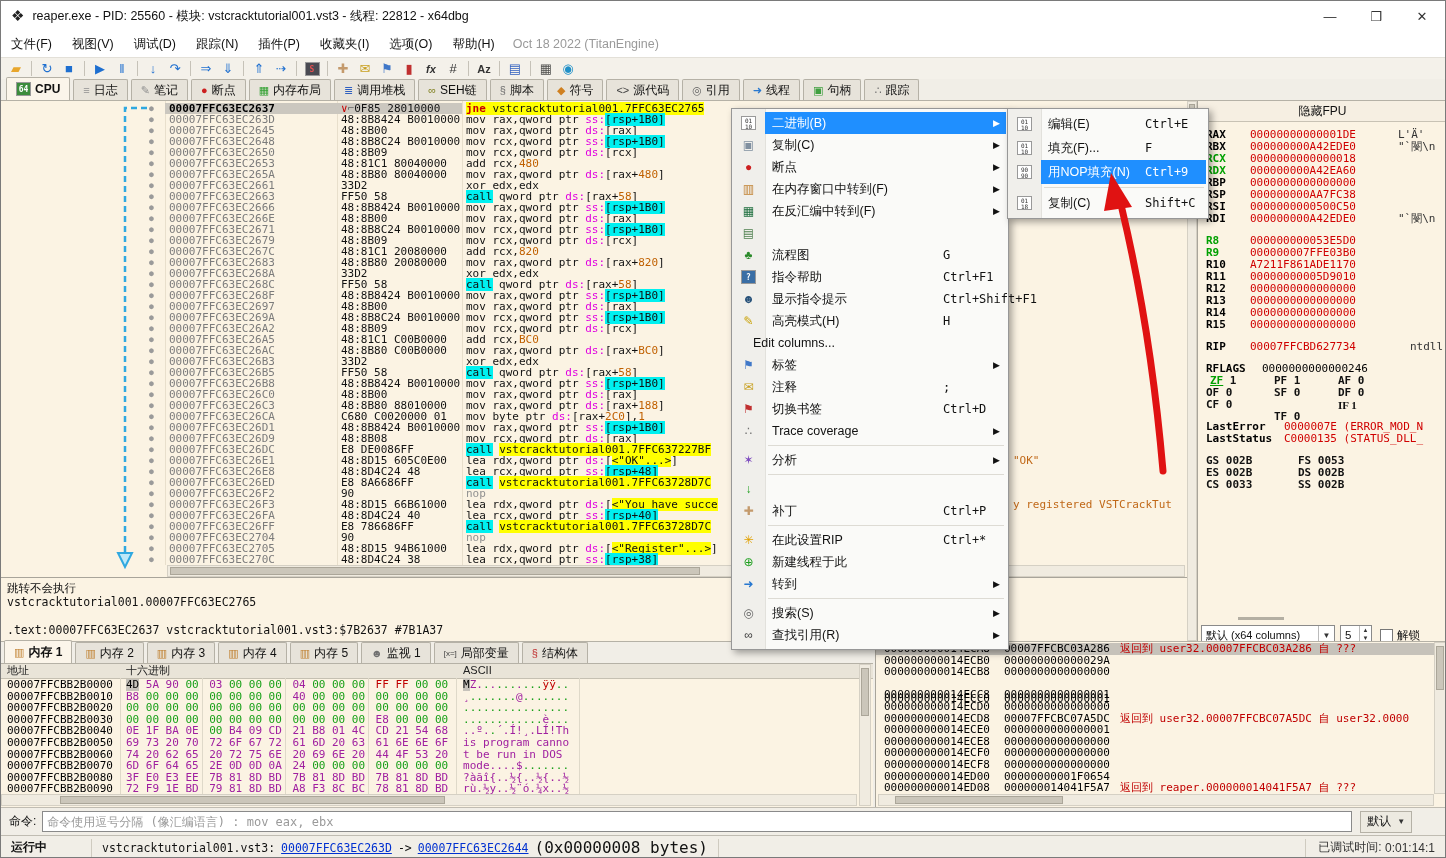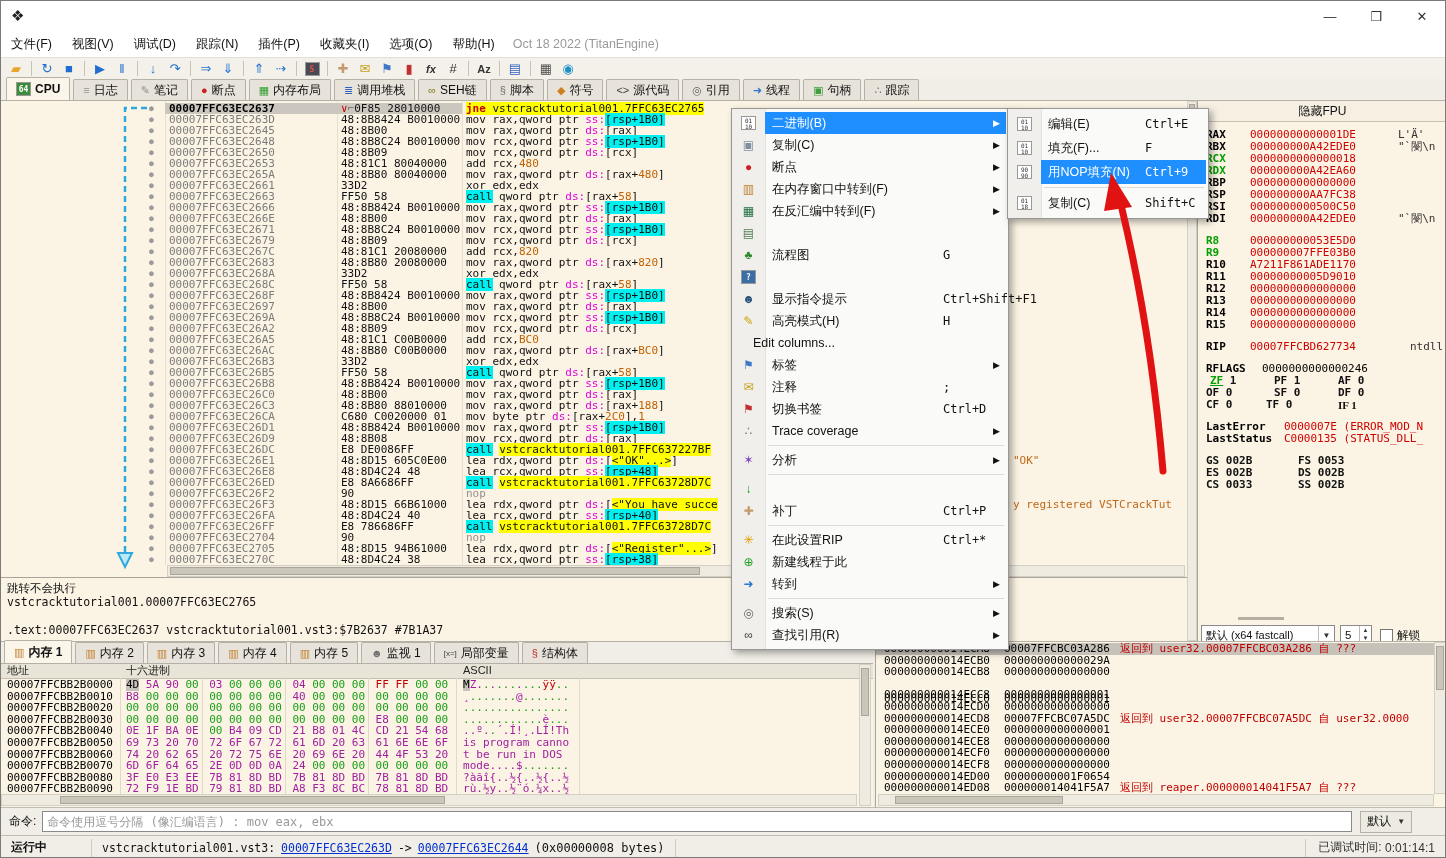--- a/index.html
+++ b/index.html
@@ -116,20 +116,21 @@
   
   #arrowsvg{position:absolute;left:0;top:0;width:1446px;height:858px;z-index:90;pointer-events:none;}
 </style>
 </head>
 <body>
 
 <div id="screen">
 
   <div class="titlebar">
     <span class="appicon">❖</span>
+    <span class="title">reaper.exe - PID: 25560 - 模块: vstcracktutorial001.vst3 - 线程: 22812 - x64dbg</span>
     <div class="wbtns">
       <span class="wbtn">—</span>
       <span class="wbtn">❒</span>
       <span class="wbtn">✕</span>
     </div>
   </div>
 
   <div class="menubar" id="menubar">
       <span class="mb-item">文件(F)</span>
       <span class="mb-item">视图(V)</span>
@@ -319,31 +320,31 @@
         <div class="rrow" style="top: 158px;"><span class="rname">R10</span><span class="rval">A7211F861ADE1170</span></div>
         <div class="rrow" style="top: 170px;"><span class="rname">R11</span><span class="rval">00000000005D9010</span></div>
         <div class="rrow" style="top: 182px;"><span class="rname">R12</span><span class="rval">0000000000000000</span></div>
         <div class="rrow" style="top: 194px;"><span class="rname">R13</span><span class="rval">0000000000000000</span></div>
         <div class="rrow" style="top: 206px;"><span class="rname">R14</span><span class="rval">0000000000000000</span></div>
         <div class="rrow" style="top: 218px;"><span class="rname">R15</span><span class="rval">0000000000000000</span></div>
         <div class="rrow" style="top: 240px;"><span class="rname">RIP</span><span class="rval">00007FFCBD627734</span><span class="rextra" style="left: 212px;">ntdll</span></div>
         <div class="rrow" style="top: 262px;"><span class="rname">RFLAGS</span><span class="rval black" style="left: 64px;">0000000000000246</span></div>
         <div class="rrow" style="top: 274px;"><span class="fpair" style="left: 12px;"><span class="fhl">ZF</span> 1</span><span class="fpair" style="left: 76px;"><span class="">PF</span> 1</span><span class="fpair" style="left: 140px;"><span class="">AF</span> 0</span></div>
         <div class="rrow" style="top: 286px;"><span class="fpair" style="left: 8px;"><span class="">OF</span> 0</span><span class="fpair" style="left: 76px;"><span class="">SF</span> 0</span><span class="fpair" style="left: 140px;"><span class="">DF</span> 0</span></div>
-        <div class="rrow" style="top: 298px;"><span class="fpair" style="left: 8px;"><span class="">CF</span> 0</span><span class="fpair" style="left: 68px;"><span class="">TF</span> 0</span><span class="fpair" style="left: 140px; font-family: Liberation Serif, serif;"><span class="">IF</span> 1</span></div>
+        <div class="rrow" style="top: 298px;"><span class="fpair" style="left: 8px;"><span class="">CF</span> 0</span><span class="fpair" style="left: 76px; margin-top: 12px;"><span class="">TF</span> 0</span><span class="fpair" style="left: 140px; font-family: Liberation Serif, serif;"><span class="">IF</span> 1</span></div>
         <div class="rrow" style="top: 320px;"><span class="rname">LastError</span><span class="rval" style="left: 86px;">0000007E (ERROR_MOD_N</span></div>
         <div class="rrow" style="top: 332px;"><span class="rname">LastStatus</span><span class="rval" style="left: 86px;">C0000135 (STATUS_DLL_</span></div>
         <div class="rrow" style="top: 354px;"><span class="fpair" style="left: 8px;">GS 002B</span><span class="fpair" style="left: 100px;">FS 0053</span></div>
         <div class="rrow" style="top: 366px;"><span class="fpair" style="left: 8px;">ES 002B</span><span class="fpair" style="left: 100px;">DS 002B</span></div>
         <div class="rrow" style="top: 378px;"><span class="fpair" style="left: 8px;">CS 0033</span><span class="fpair" style="left: 100px;">SS 002B</span></div>
       </div>
     <div class="grip"></div>
     <div class="convbar">
       <div class="combo">
-        <span class="ctext">默认 (x64 fastcall)</span>
+        <span class="ctext">默认 (x64 columns)</span>
           <span class="carr">▼</span>
       </div>
       <div class="spin">
         <span class="sval">5</span>
         <span class="sarrs">
             <span>▲</span>
             <span>▼</span>
           </span>
       </div>
       <div class="chk">
@@ -457,21 +458,21 @@
     </div>
   </div>
 
   <div class="statusbar">
     <div class="scell state">运行中</div>
     <div class="scell">
       <span class="mono" style="font-size:11.5px">vstcracktutorial001.vst3:</span>
       <span class="addr-link">00007FFC63EC263D</span>
       <span class="mono" style="font-size:11.5px">-&gt;</span>
       <span class="addr-link">00007FFC63EC2644</span>
-      <span class="mono" style="font-size:12px">(0x00000008  bytes)</span>
+      <span class="mono" style="font-size:16px">(0x00000008  bytes)</span>
     </div>
     <div class="stime">
       <span>已调试时间:</span>&nbsp;<span>0:01:14:1</span>
     </div>
   </div>
 
   <div class="menu" id="ctxmenu" style="left:730px;top:107px;width:278px;">
     <div class="gutterbg"></div>
   <div class="menu-item selected">
         <span class="mi-icon">
@@ -517,20 +518,24 @@
         <span class="mi-icon" style="color: rgb(42, 138, 42);">♣</span>
         <div class="mi-content">
           <span>流程图</span>
           <span class="mi-shortcut">G</span>
         </div>
       </div>
       <div class="menu-item">
         <span class="mi-icon">
           <span class="tile" style="background: rgb(58, 110, 165); color: rgb(255, 255, 255); font-size: 8px; line-height: 11px; font-weight: bold;">?</span>
         </span>
+        <div class="mi-content">
+          <span>指令帮助</span>
+          <span class="mi-shortcut">Ctrl+F1</span>
+        </div>
       </div>
       <div class="menu-item">
         <span class="mi-icon" style="color: rgb(40, 82, 122);">☻</span>
         <div class="mi-content">
           <span>显示指令提示</span>
           <span class="mi-shortcut">Ctrl+Shift+F1</span>
         </div>
       </div>
       <div class="menu-item">
         <span class="mi-icon" style="color: rgb(200, 160, 0);">✎</span>

